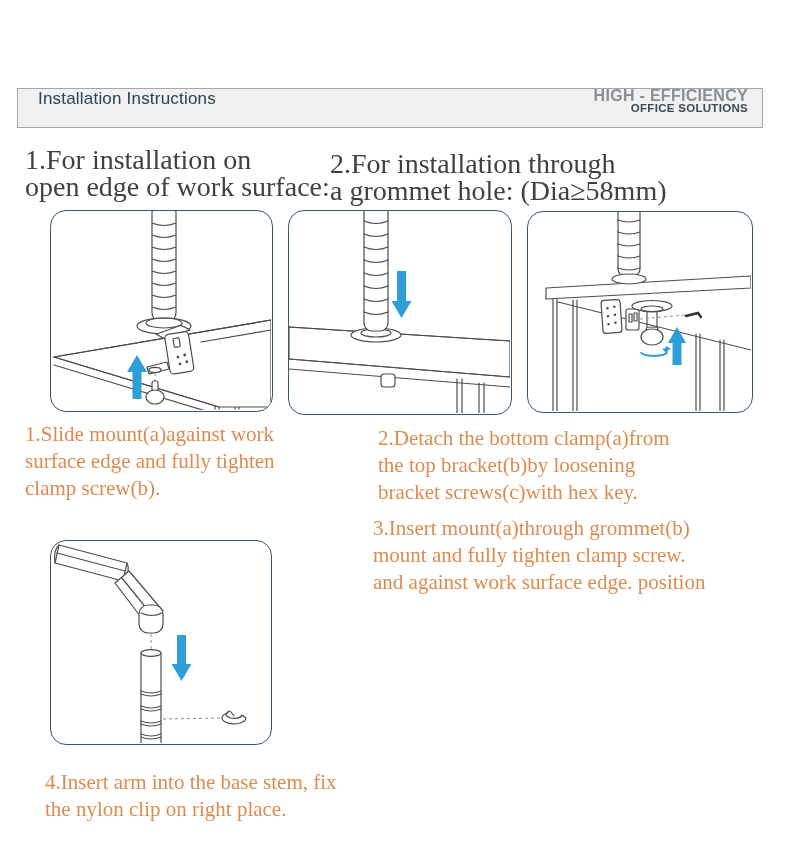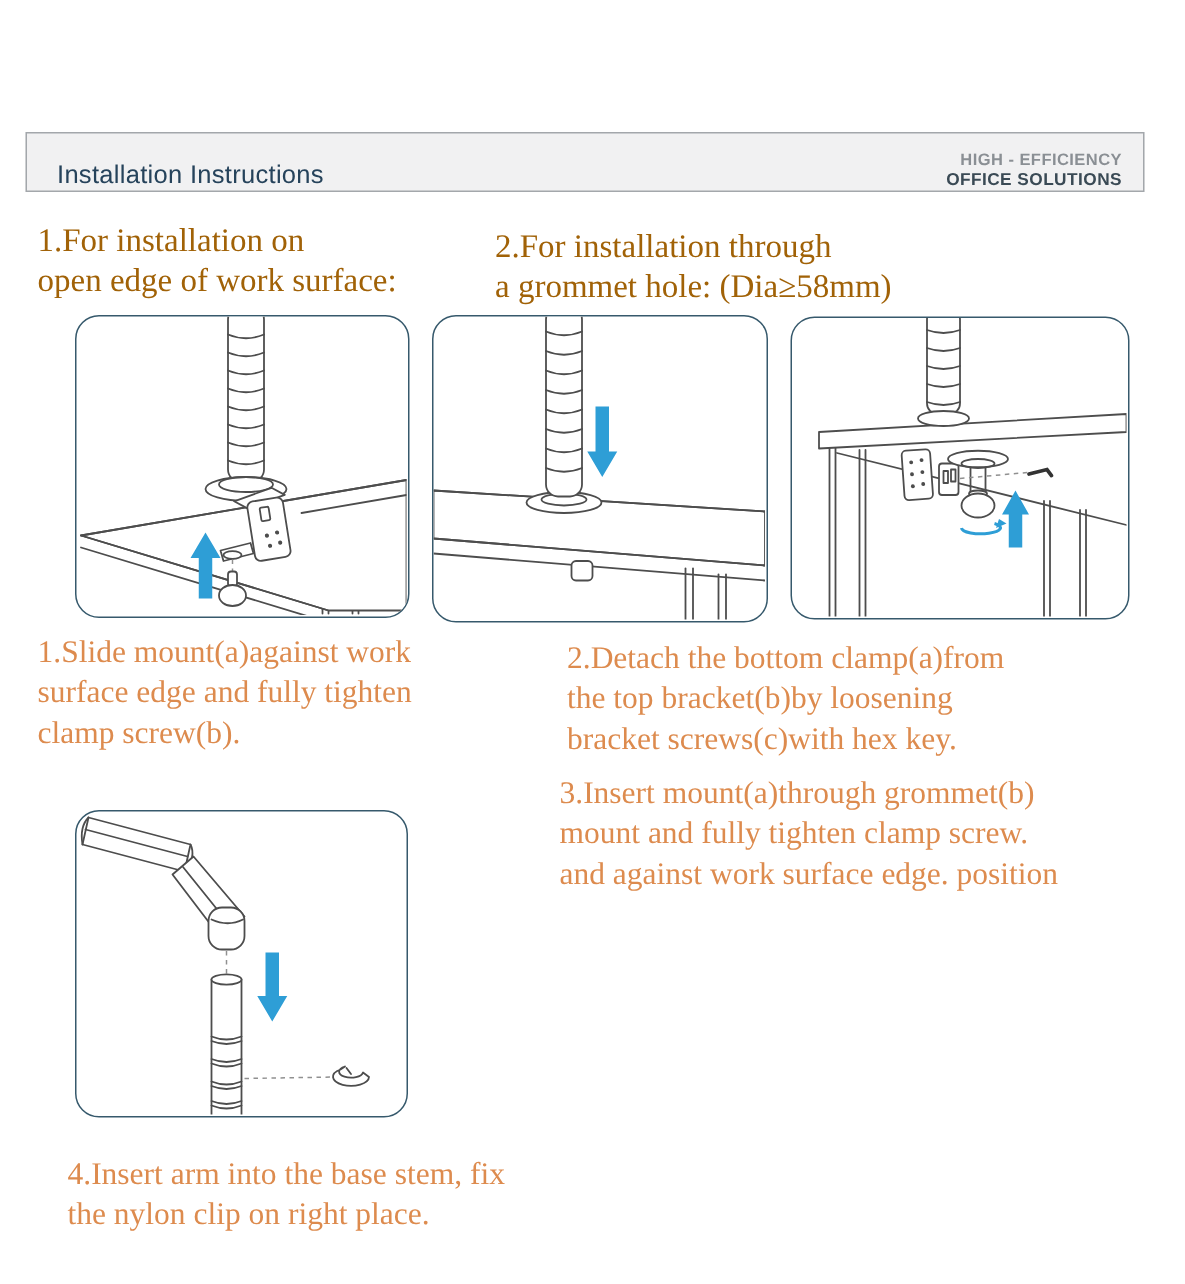--- a/index.html
+++ b/index.html
@@ -1,28 +1,28 @@
 <!DOCTYPE html>
 <html><head>
 <meta charset="utf-8">
 <style>
   html,body{margin:0;padding:0;background:#fff;}
   .page{position:relative;width:790px;height:856px;background:#ffffff;overflow:hidden;
         font-family:"Liberation Sans",sans-serif;}
   
   .hdr{position:absolute;left:17px;top:88px;width:746px;height:40px;background:#f1f1f2;
-       border:1px solid #a3a7ab;box-sizing:border-box;display:flex;align-items:flex-end;
+       border:1px solid #a3a7ab;box-sizing:border-box;display:flex;align-items:flex-start;
        justify-content:space-between;padding:0 14px 0 20px;}
   .hdr-title{font-size:17px;color:#26435b;font-weight:500;letter-spacing:.2px;}
   .brand{text-align:right;line-height:13px;}
-  .brand .b1{font-size:11px;color:#8a8f94;font-weight:600;letter-spacing:.3px;}
+  .brand .b1{font-size:16px;color:#8a8f94;font-weight:600;letter-spacing:.3px;}
   .brand .b2{font-size:11.5px;color:#3a4a55;font-weight:700;letter-spacing:.3px;padding-left:11px;}
   
-  .sec{position:absolute;font-family:"Liberation Serif",serif;font-size:22px;
-       color:#a16207;line-height:27px;white-space:nowrap;}
+  .sec{position:absolute;font-family:"Liberation Serif",serif;font-size:28px;
+       color:#404040;line-height:27px;white-space:nowrap;}
   
   .cap{position:absolute;font-family:"Liberation Serif",serif;font-size:21px;
        color:#dd8b4e;line-height:27px;white-space:nowrap;}
   
   .panel{position:absolute;border:1.5px solid #36596c;border-radius:16px;
          box-sizing:border-box;background:#fff;overflow:hidden;}
   svg{display:block;}
   .ln{stroke:#4d4d4d;stroke-width:1.2;fill:none;stroke-linecap:round;stroke-linejoin:round;}
   .wf{stroke:#4d4d4d;stroke-width:1.2;fill:#ffffff;stroke-linejoin:round;}
   .dash{stroke:#909090;stroke-width:1;stroke-dasharray:3 3;fill:none;}

